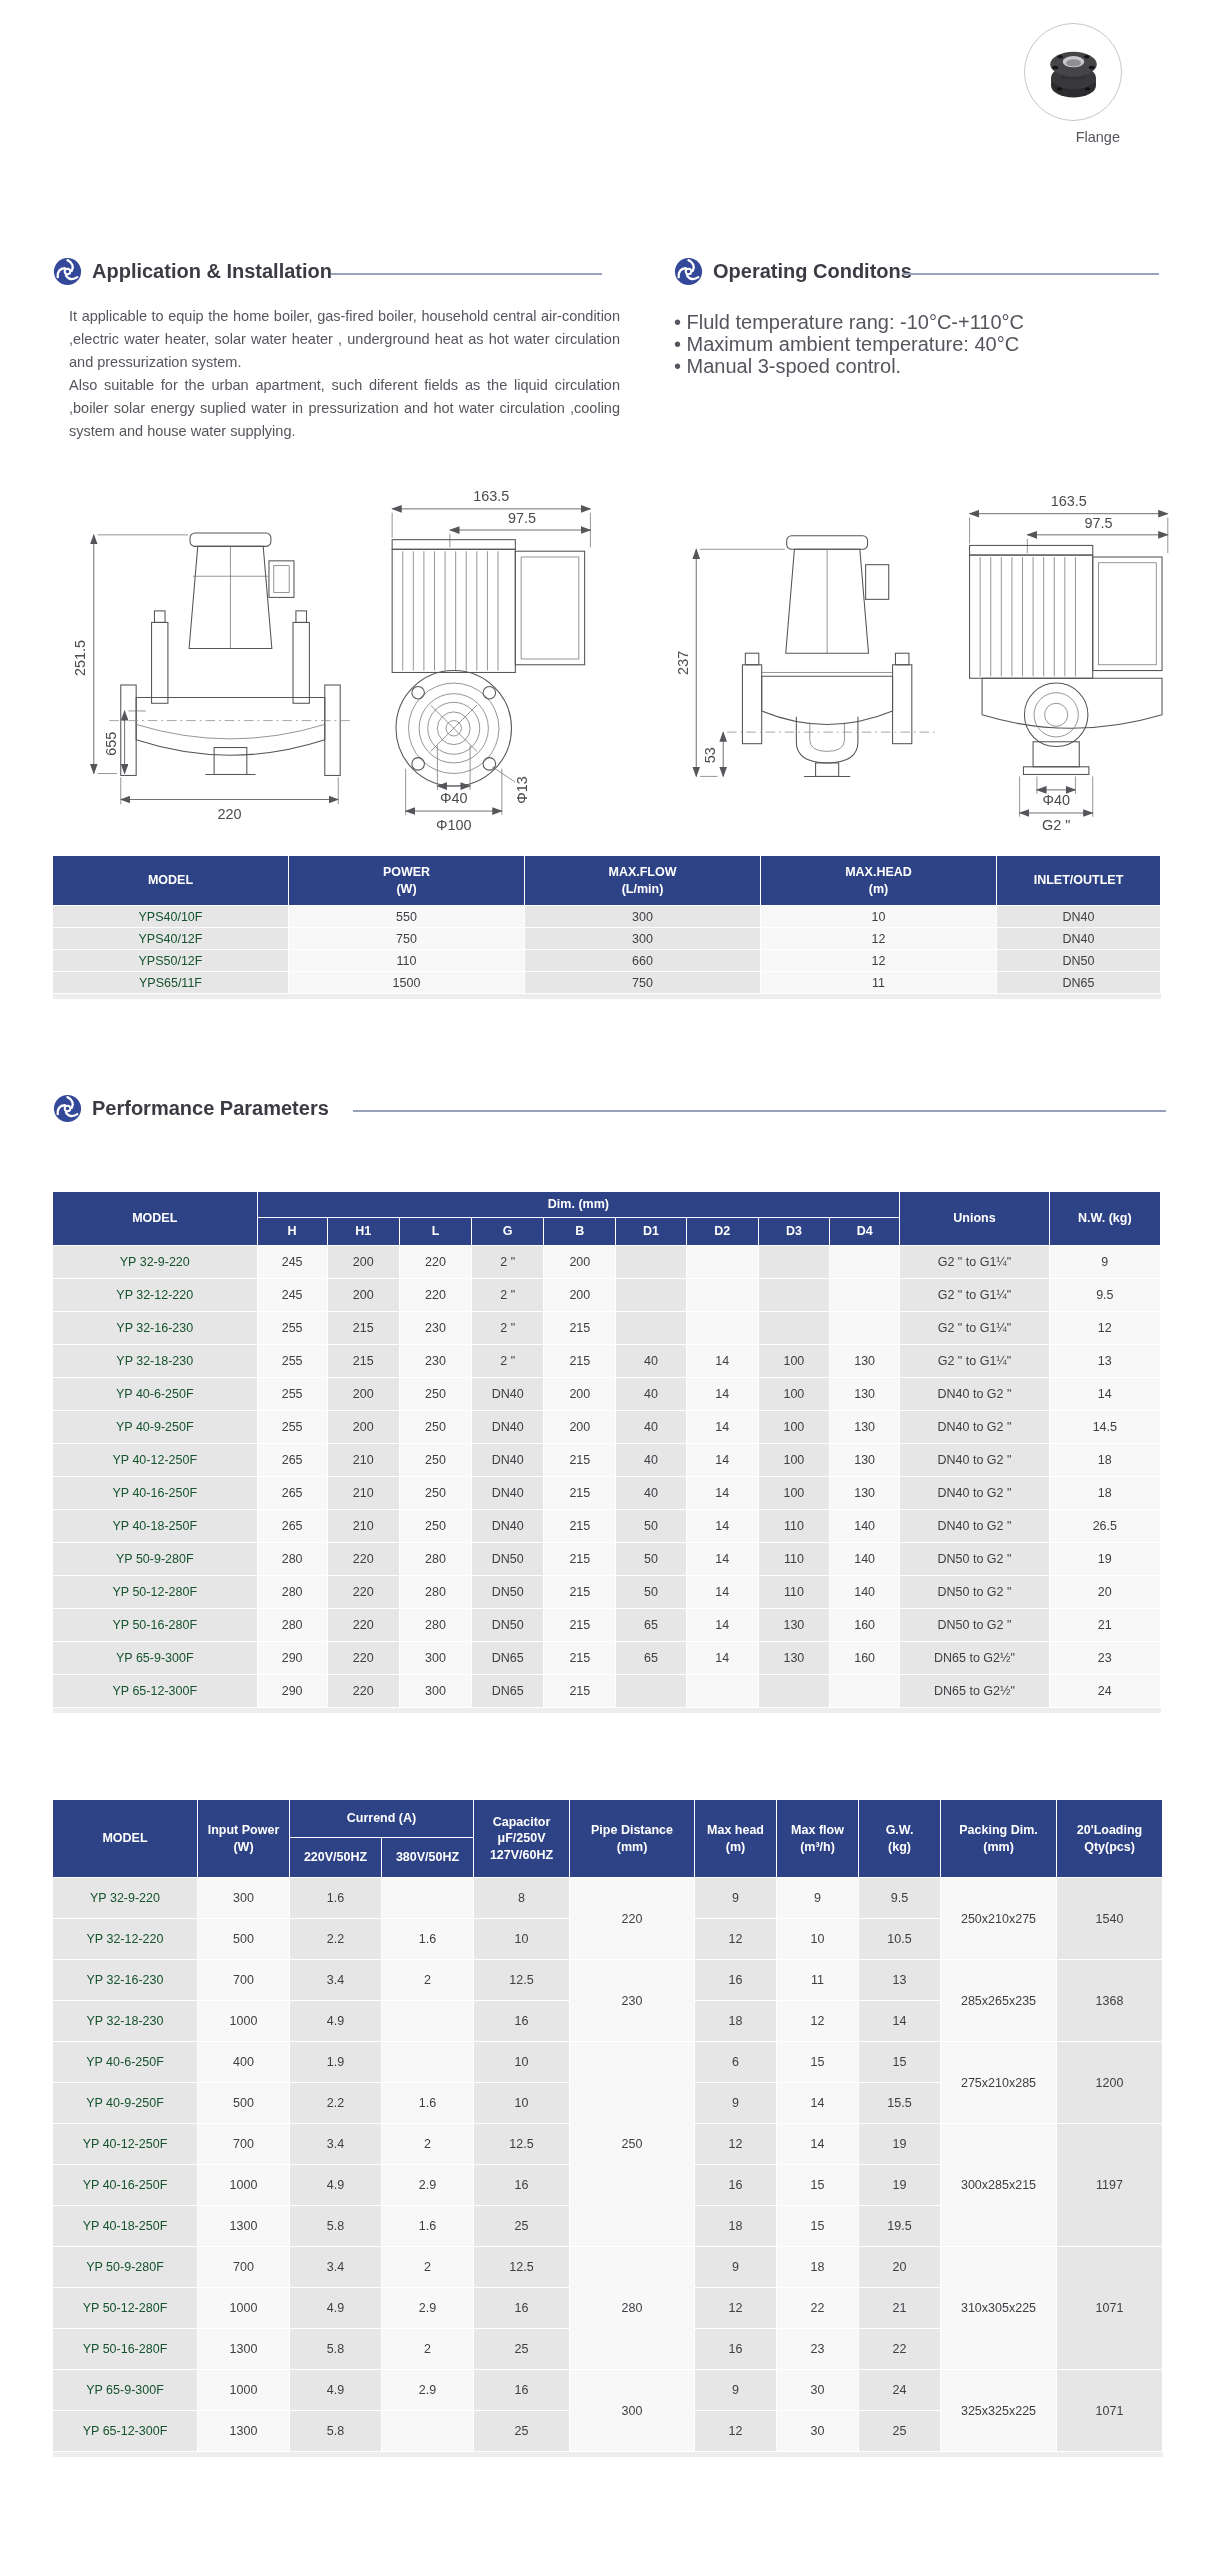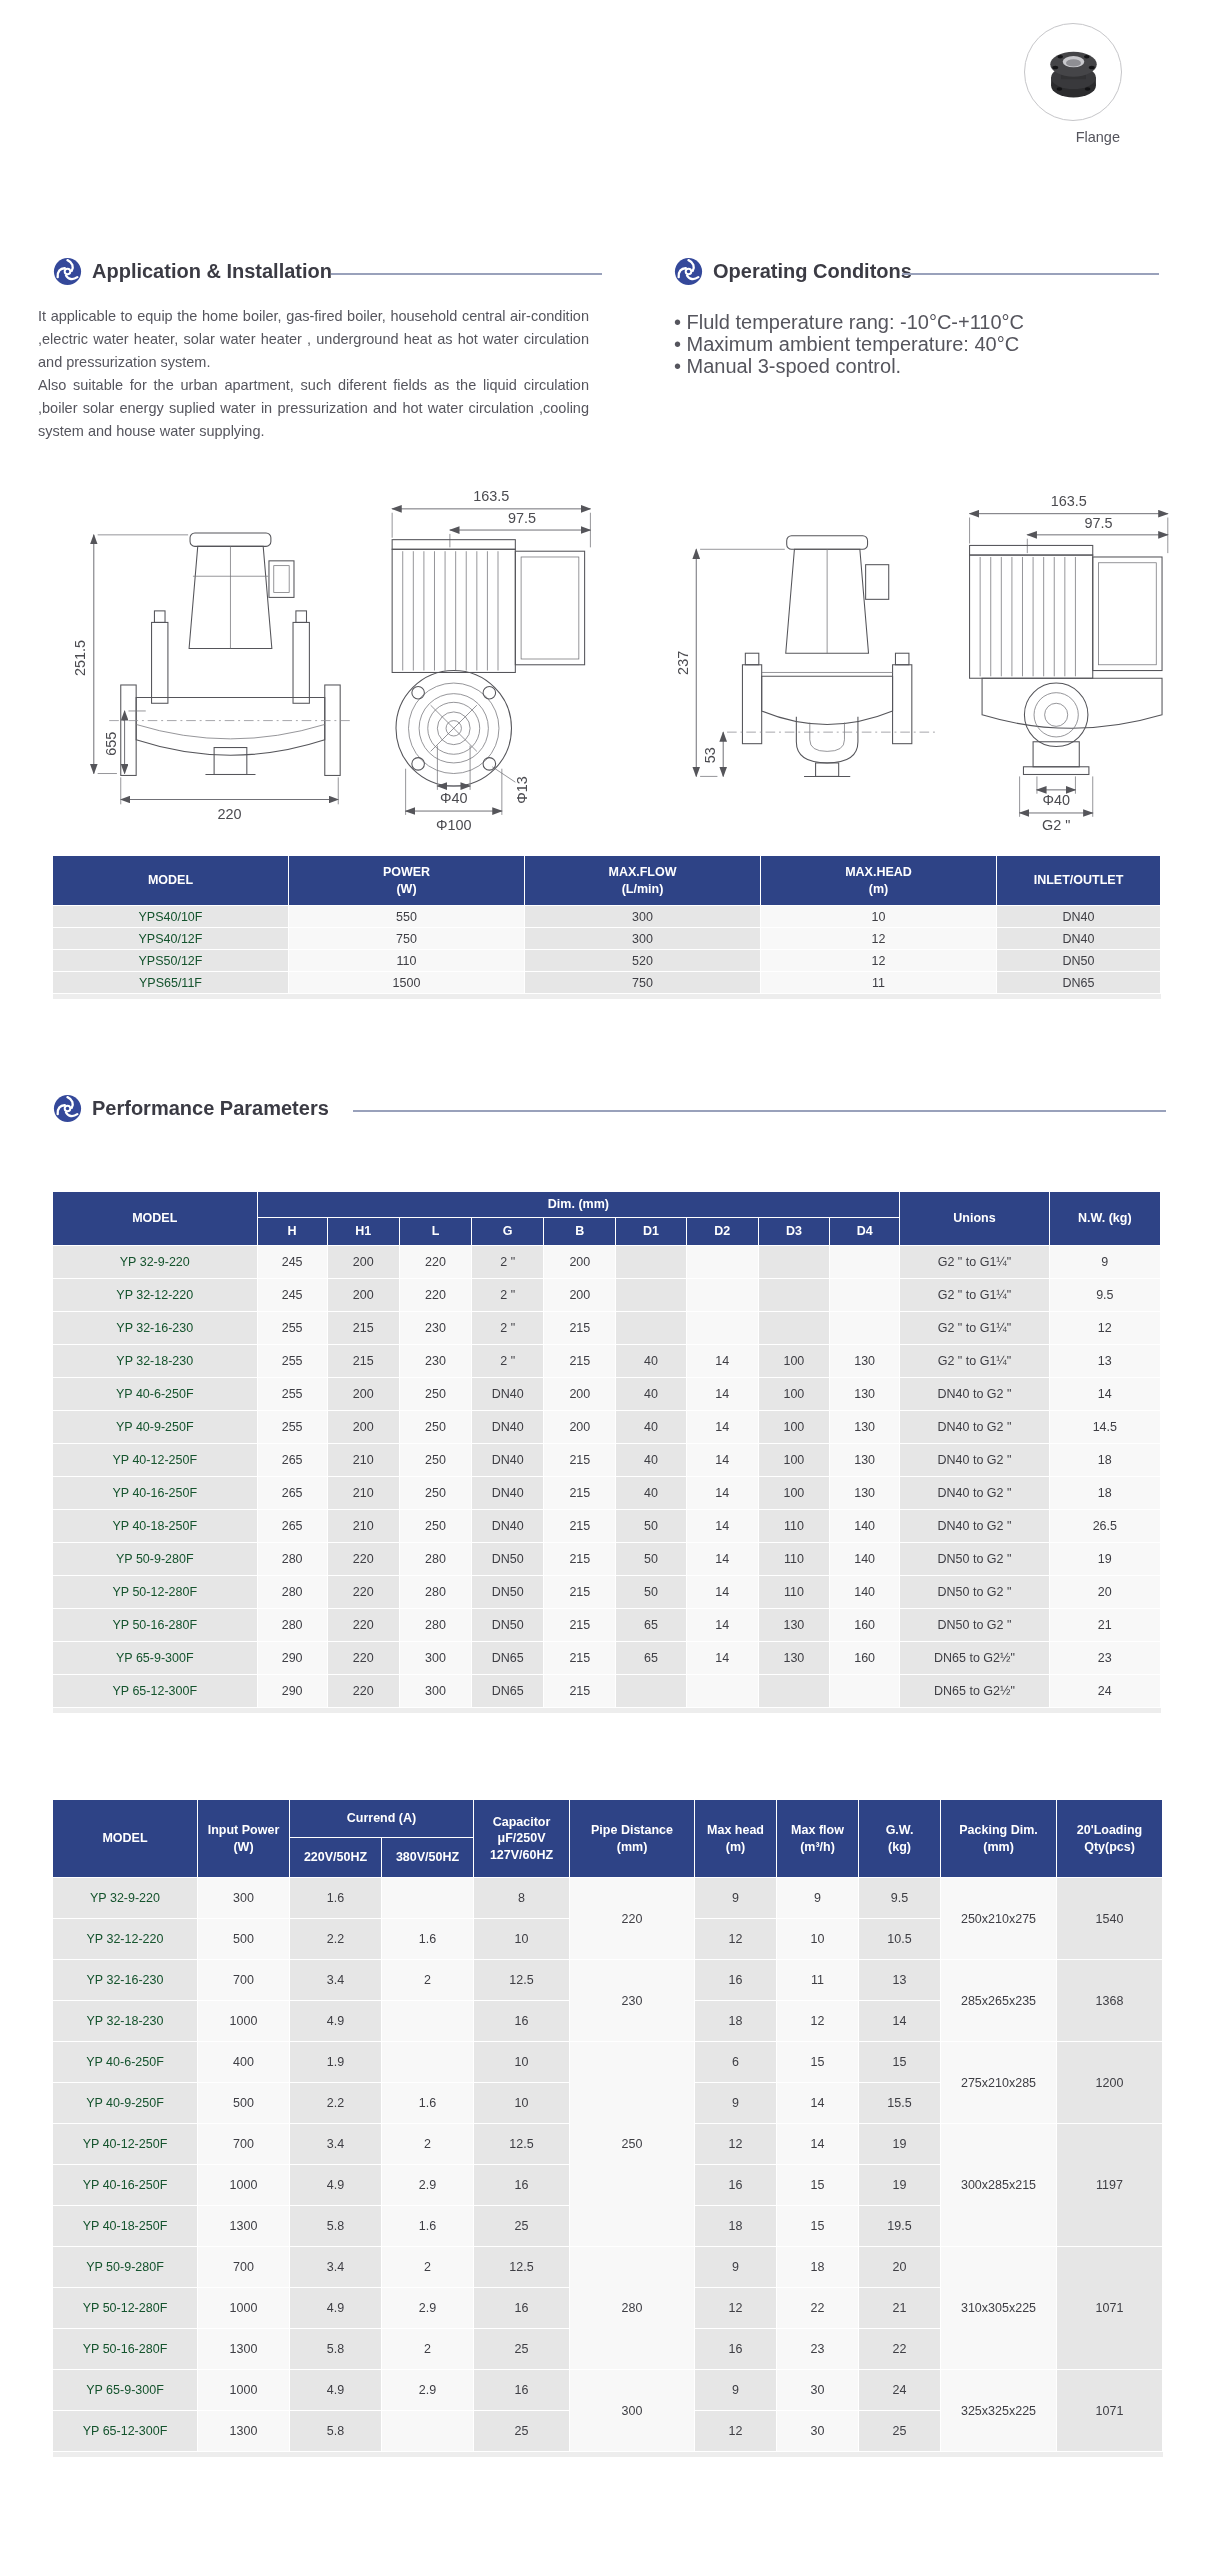--- a/index.html
+++ b/index.html
@@ -84,21 +84,21 @@
     </svg>
   </div>
   <div class="flange-label" style="margin-top:7.7px;">Flange</div>
 </div>
 
 <svg class="logo-icon abs" style="left:53px;top:257px;" viewBox="0 0 30 30" width="29" height="29">
     <use href="#logo"></use>
   </svg>
 <div class="abs section-title" style="left:92px;top:260px;">Application &amp; Installation</div>
 <div class="abs section-line" style="left:331px;top:273px;width:271px;"></div>
-<div class="abs body-text" style="left:38px;top:305px;width:551px;">
+<div class="abs body-text" style="left:69px;top:305px;width:551px;">
   <p>It applicable to equip the home boiler, gas-fired boiler, household central air-condition ,electric water heater, solar water heater , underground heat as hot water circulation and pressurization system.</p>
   <p>Also suitable for the urban apartment, such diferent fields as the liquid circulation ,boiler solar energy suplied water in pressurization and hot water circulation ,cooling system and house water supplying.</p>
 </div>
 
 <svg class="logo-icon abs" style="left:674px;top:257px;" viewBox="0 0 30 30" width="29" height="29">
     <use href="#logo"></use>
   </svg>
 <div class="abs section-title" style="left:713px;top:260px;">Operating Conditons</div>
 <div class="abs section-line" style="left:902px;top:273px;width:257px;"></div>
 <div class="abs bullets" style="left:674px;top:311px;width:501px;">
@@ -284,21 +284,21 @@
       <tr>
         <td class="c0">YPS40/12F</td>
         <td class="c1">750</td>
         <td class="c0">300</td>
         <td class="c1">12</td>
         <td class="c0">DN40</td>
       </tr>
       <tr>
         <td class="c0">YPS50/12F</td>
         <td class="c1">110</td>
-        <td class="c0">520</td>
+        <td class="c0">660</td>
         <td class="c1">12</td>
         <td class="c0">DN50</td>
       </tr>
       <tr>
         <td class="c0">YPS65/11F</td>
         <td class="c1">1500</td>
         <td class="c0">750</td>
         <td class="c1">11</td>
         <td class="c0">DN65</td>
       </tr>

